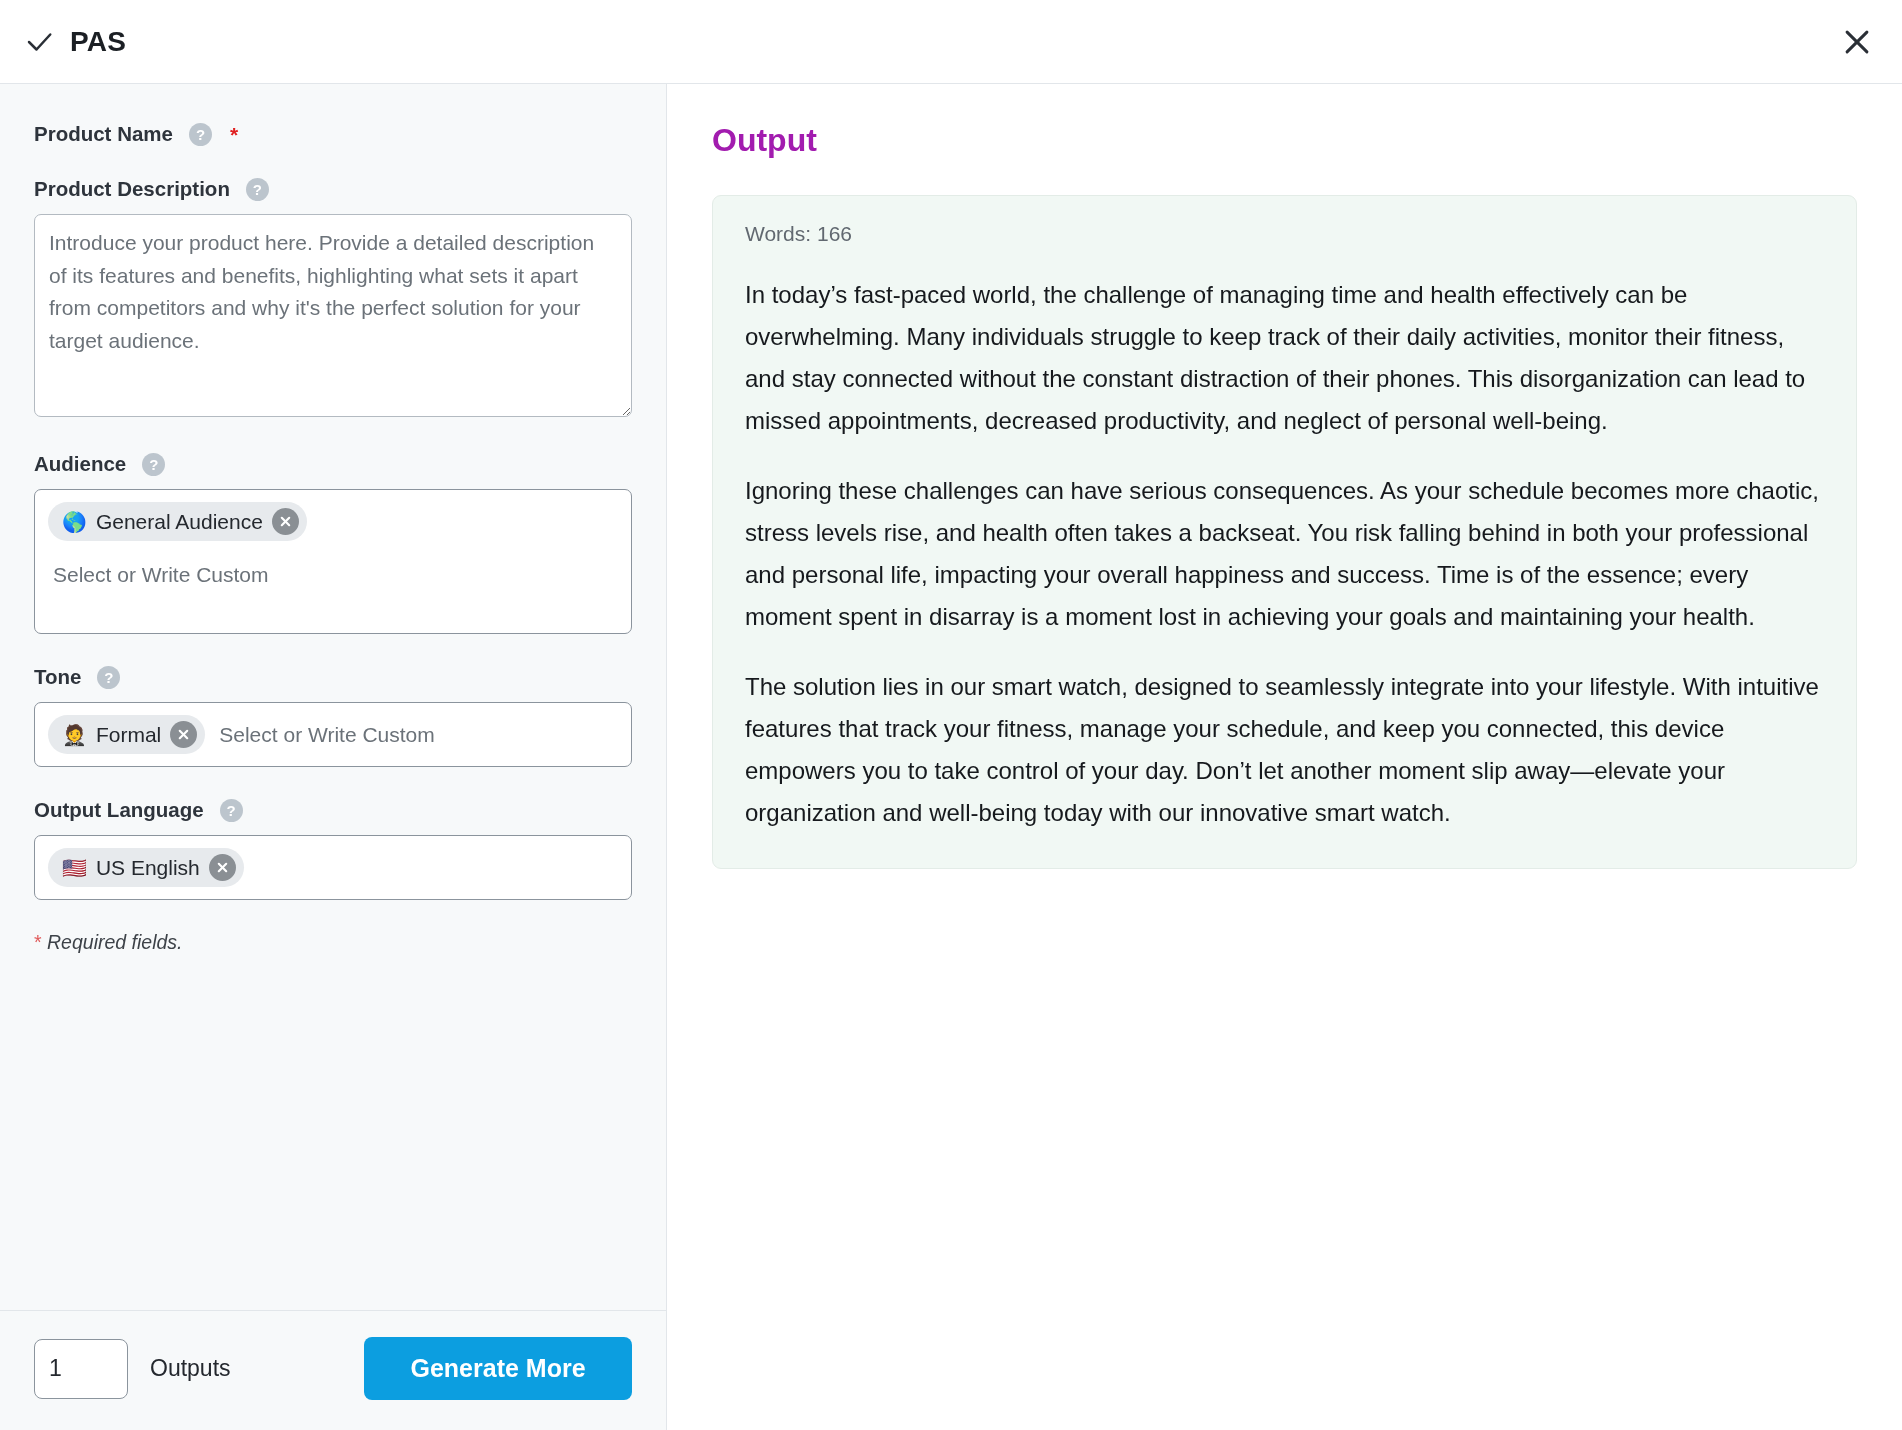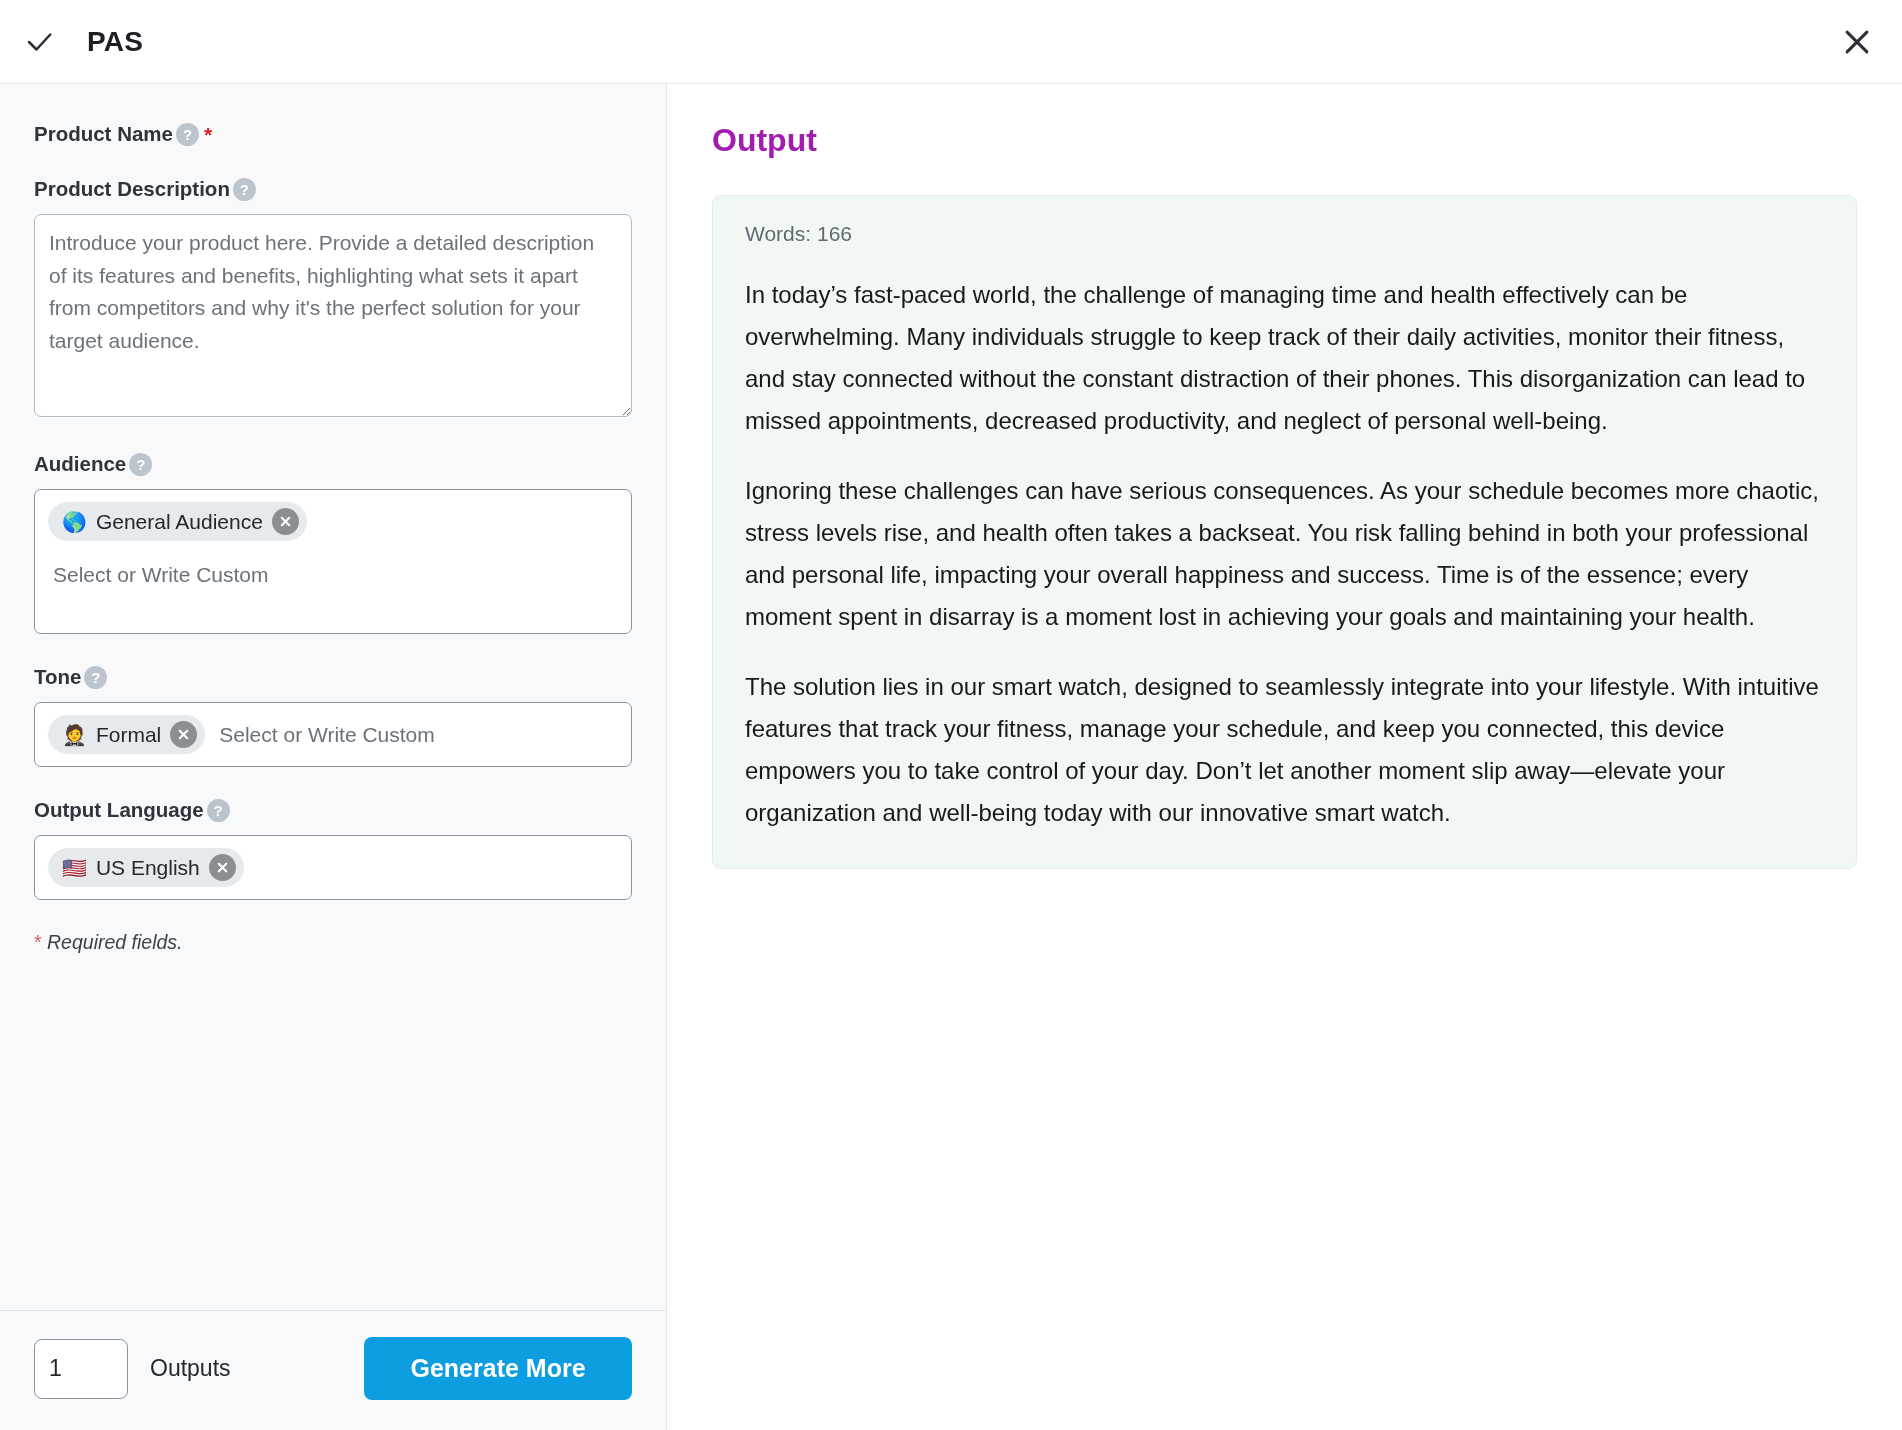--- a/index.html
+++ b/index.html
@@ -12,21 +12,21 @@
   .app { width: 1902px; height: 1430px; display: flex; flex-direction: column; background: #fff; }
 
   
   .titlebar {
     height: 84px; flex: 0 0 84px;
     background: #ffffff;
     border-bottom: 1px solid #e2e6ea;
     display: flex; align-items: center;
     padding: 0 28px 0 24px;
   }
-  .title-left { display: flex; align-items: center; gap: 33px; justify-content: center; }
+  .title-left { display: flex; align-items: center; gap: 16px; justify-content: center; }
   .check-icon { width: 30px; height: 30px; display: block; color: #2a2f36; }
   .app-title {
     font-size: 28px; font-weight: bold; color: #1b1f24;
     letter-spacing: 0.2px;
   }
   .title-spacer { flex: 1 1 auto; }
   .close-icon { width: 34px; height: 34px; color: #2a2f36; cursor: pointer; display:block; }
 
   
   .body { flex: 1 1 auto; display: flex; min-height: 0; }
@@ -38,21 +38,21 @@
     display: flex; flex-direction: column;
     min-height: 0;
   }
   .form-scroll {
     flex: 1 1 auto; overflow: hidden;
     padding: 38px 34px 0 34px;
   }
 
   .field { margin-bottom: 31px; }
   .field-label {
-    display: flex; align-items: center; gap: 3px;
+    display: flex; align-items: center; gap: 16px;
     font-size: 20.5px; font-weight: bold; color: #2e343c;
     margin-bottom: 13px;
   }
   .help-icon {
     width: 23px; height: 23px; border-radius: 50%;
     background: #bcc5cd; color: #ffffff;
     font-size: 15px; font-weight: bold;
     display: inline-flex; align-items: center; justify-content: center;
     cursor: pointer; flex: 0 0 auto; line-height: 1;
     font-family: "Liberation Sans", sans-serif;

